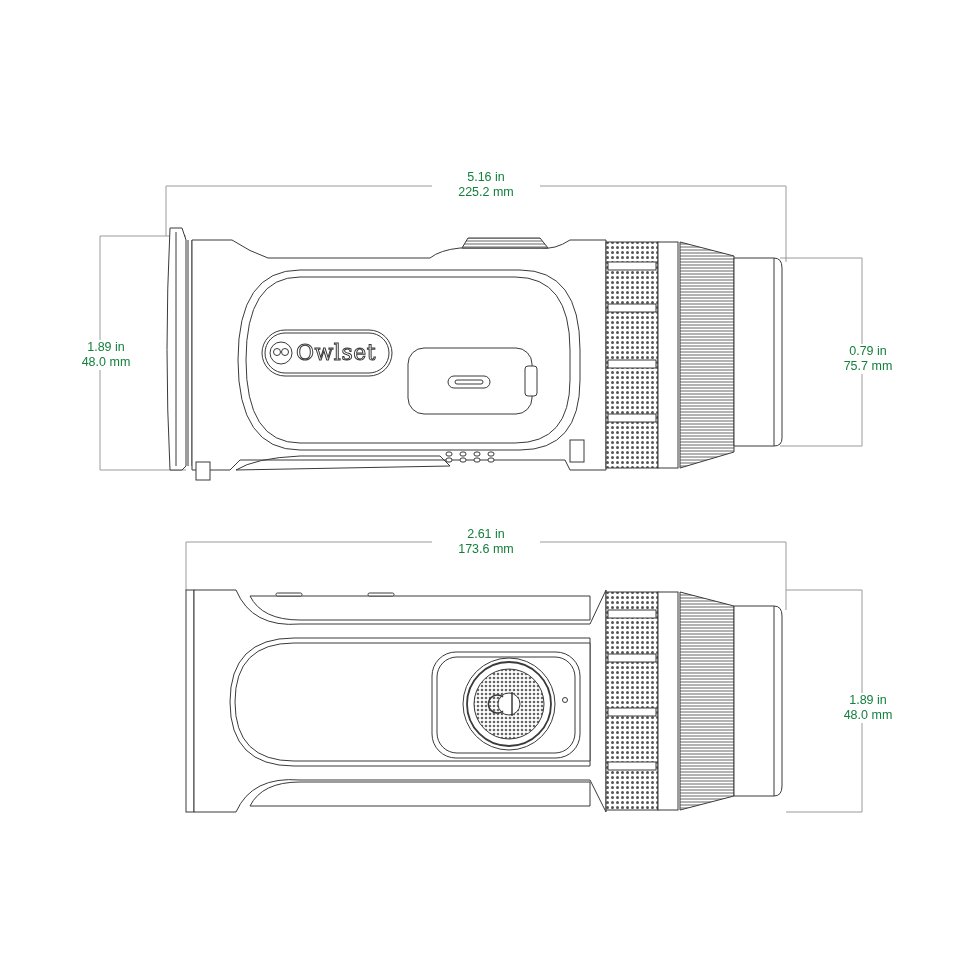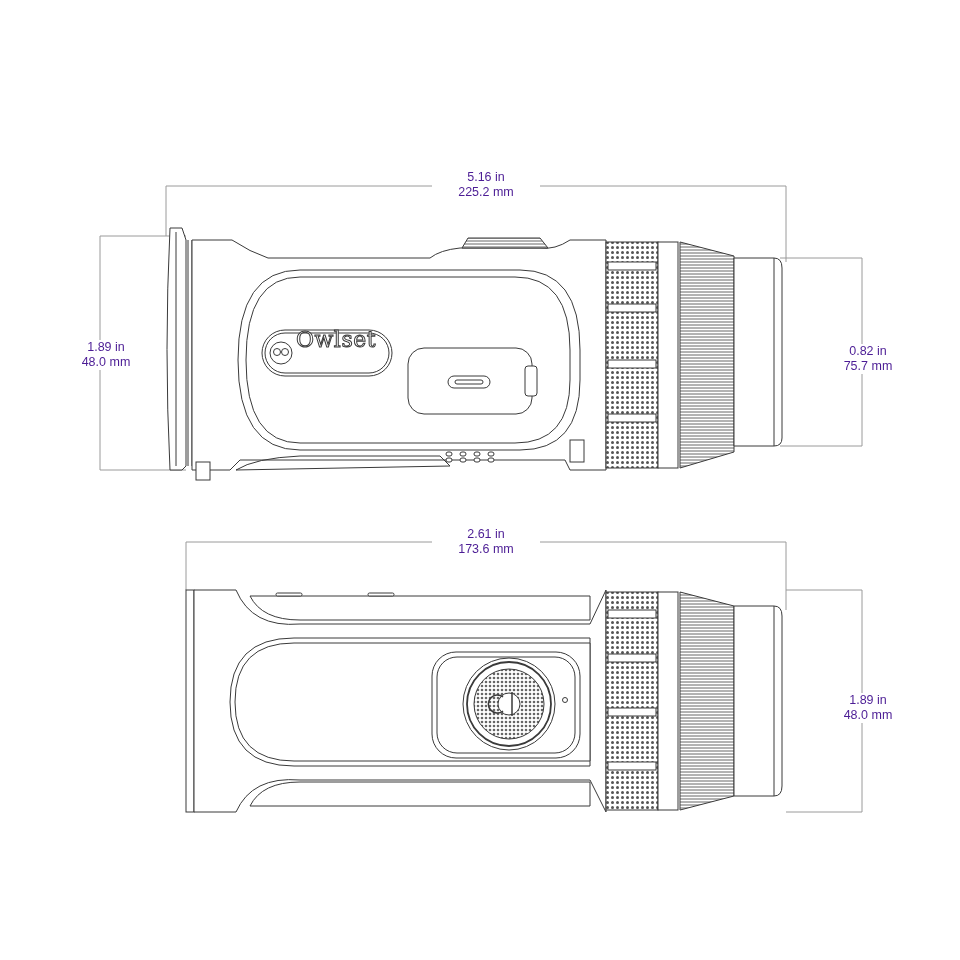--- a/index.html
+++ b/index.html
@@ -1,18 +1,18 @@
 <!DOCTYPE html>
 <html><head>
   <meta charset="utf-8">
   <style>
     html, body { margin: 0; padding: 0; background: #ffffff; }
     body { width: 960px; height: 960px; position: relative; overflow: hidden; font-family: "Liberation Sans", sans-serif; }
     svg { position: absolute; left: 0; top: 0; }
-    .dim-label { position: absolute; color: #4c1d95; font-size: 12.5px; line-height: 15px; text-align: center; background: #fff; padding: 0 6px; }
+    .dim-label { position: absolute; color: #15803d; font-size: 12.5px; line-height: 15px; text-align: center; background: #fff; padding: 0 6px; }
     .dim-label span { display: block; }
     .brand { font-family: "DejaVu Serif", serif; }
   </style>
 </head>
 <body>
 
 <svg width="960" height="960" viewBox="0 0 960 960">
   <defs>
     <pattern id="knurl" width="5" height="5" patternUnits="userSpaceOnUse">
       <rect width="5" height="5" fill="#fff"></rect>
@@ -126,32 +126,32 @@
       <rect x="608" y="708" width="48" height="8"></rect>
       <rect x="608" y="762" width="48" height="8"></rect>
     </g>
     <rect x="658" y="592" width="20" height="218"></rect>
     <path d="M680,592 L734,606 L734,796 L680,810 Z" fill="url(#ribs)"></path>
     <path d="M734,606 L774,606 Q782,606 782,616 L782,786 Q782,796 774,796 L734,796 Z"></path>
     <line x1="774" y1="606" x2="774" y2="796"></line>
   </g>
 </svg>
 
-<div class="brand" style="position:absolute;left:296px;top:327px;font-size:22px;color:#fff;-webkit-text-stroke:1px #3a3a3a;letter-spacing:0.5px;">Owlset</div>
+<div class="brand" style="position:absolute;left:296px;top:340px;font-size:22px;color:#fff;-webkit-text-stroke:1px #3a3a3a;letter-spacing:0.5px;">Owlset</div>
 
 <div class="dim-label" style="left:432px;top:170px;width:96px;">
   <span>5.16 in</span>
   <span>225.2 mm</span>
 </div>
 <div class="dim-label" style="left:66px;top:340px;width:68px;">
   <span>1.89 in</span>
   <span>48.0 mm</span>
 </div>
 <div class="dim-label" style="left:828px;top:344px;width:68px;">
-  <span>0.82 in</span>
+  <span>0.79 in</span>
   <span>75.7 mm</span>
 </div>
 <div class="dim-label" style="left:432px;top:527px;width:96px;">
   <span>2.61 in</span>
   <span>173.6 mm</span>
 </div>
 <div class="dim-label" style="left:828px;top:693px;width:68px;">
   <span>1.89 in</span>
   <span>48.0 mm</span>
 </div>

